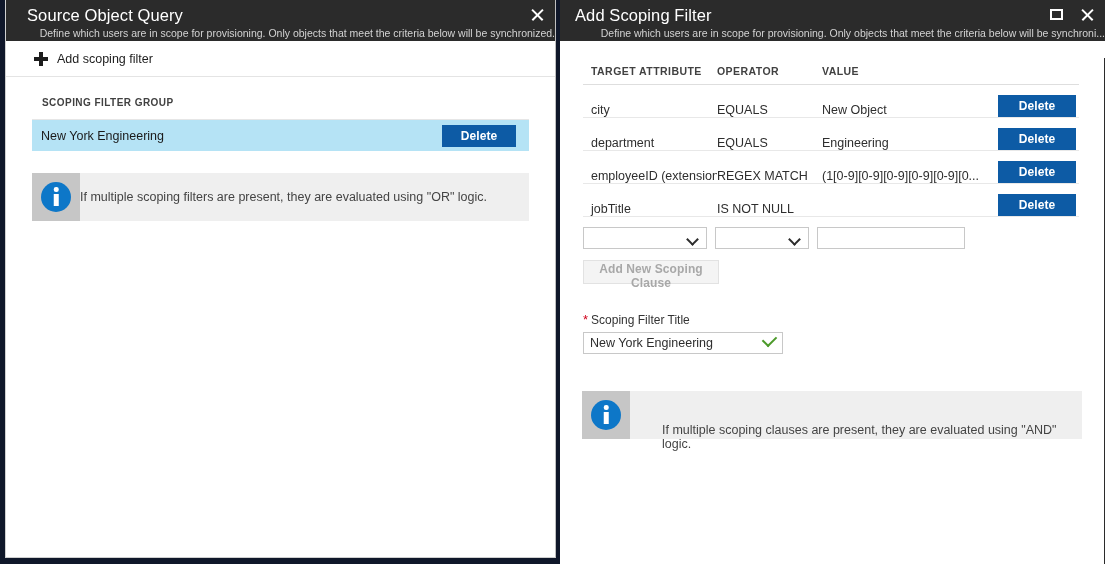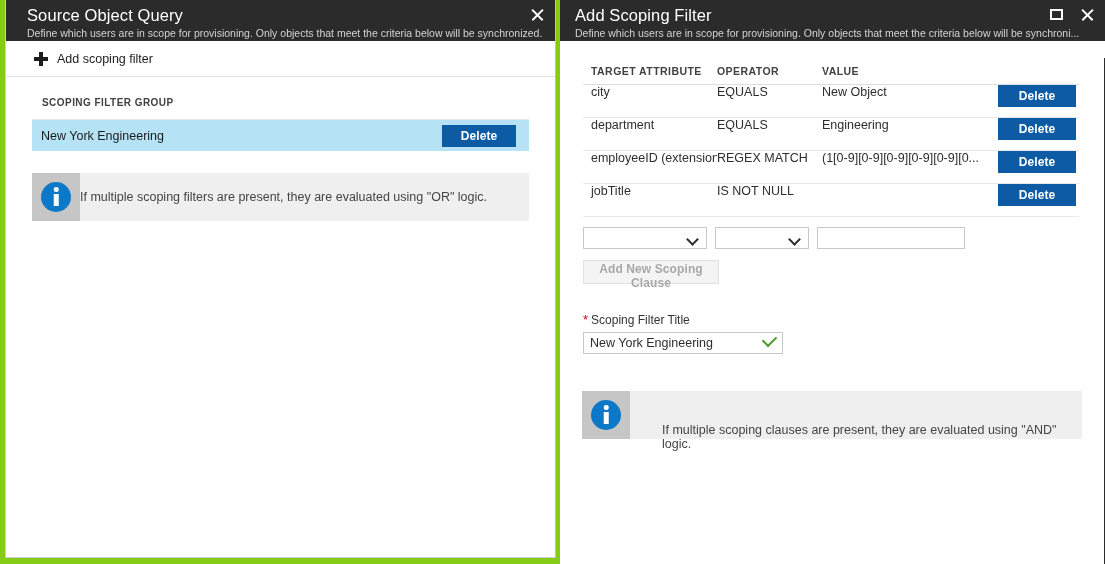--- a/index.html
+++ b/index.html
@@ -13,21 +13,21 @@
     overflow: hidden;
     font-family: "Liberation Sans", sans-serif;
     color: #333333;
     -webkit-font-smoothing: antialiased;
   }
 
   .screen {
     position: relative;
     width: 1105px;
     height: 564px;
-    background: #84cc16;
+    background: #0f172a;
     box-sizing: border-box;
   }
 
   
   .blade {
     position: absolute;
     top: 0;
     background: #ffffff;
     box-sizing: border-box;
     overflow: hidden;
@@ -64,20 +64,21 @@
     line-height: 19px;
     color: #ffffff;
     letter-spacing: 0.1px;
   }
   .blade-subtitle {
     font-size: 10.5px;
     line-height: 14px;
     color: #d3d3d3;
     margin-top: 1px;
     white-space: nowrap;
+    text-align: right;
   }
 
   .win-controls {
     position: absolute;
     top: 6px;
     right: 10px;
     display: flex;
     align-items: center;
     gap: 13px;
   }
@@ -270,21 +271,21 @@
     border-bottom: 1px solid #dedede;
   }
   .ct-head div {
     font-size: 10.5px;
     font-weight: bold;
     letter-spacing: 0.45px;
     color: #414141;
   }
   .ct-row {
     display: flex;
-    align-items: flex-start;
+    align-items: flex-end;
     height: 32px;
     border-bottom: 1px solid #e8e8e8;
   }
   .ct-row div.cell {
     font-size: 12.5px;
     color: #2e2e2e;
     white-space: nowrap;
     overflow: hidden;
   }
   .col-attr   { width: 134px; flex: 0 0 134px; padding-left: 8px; box-sizing: border-box; }

